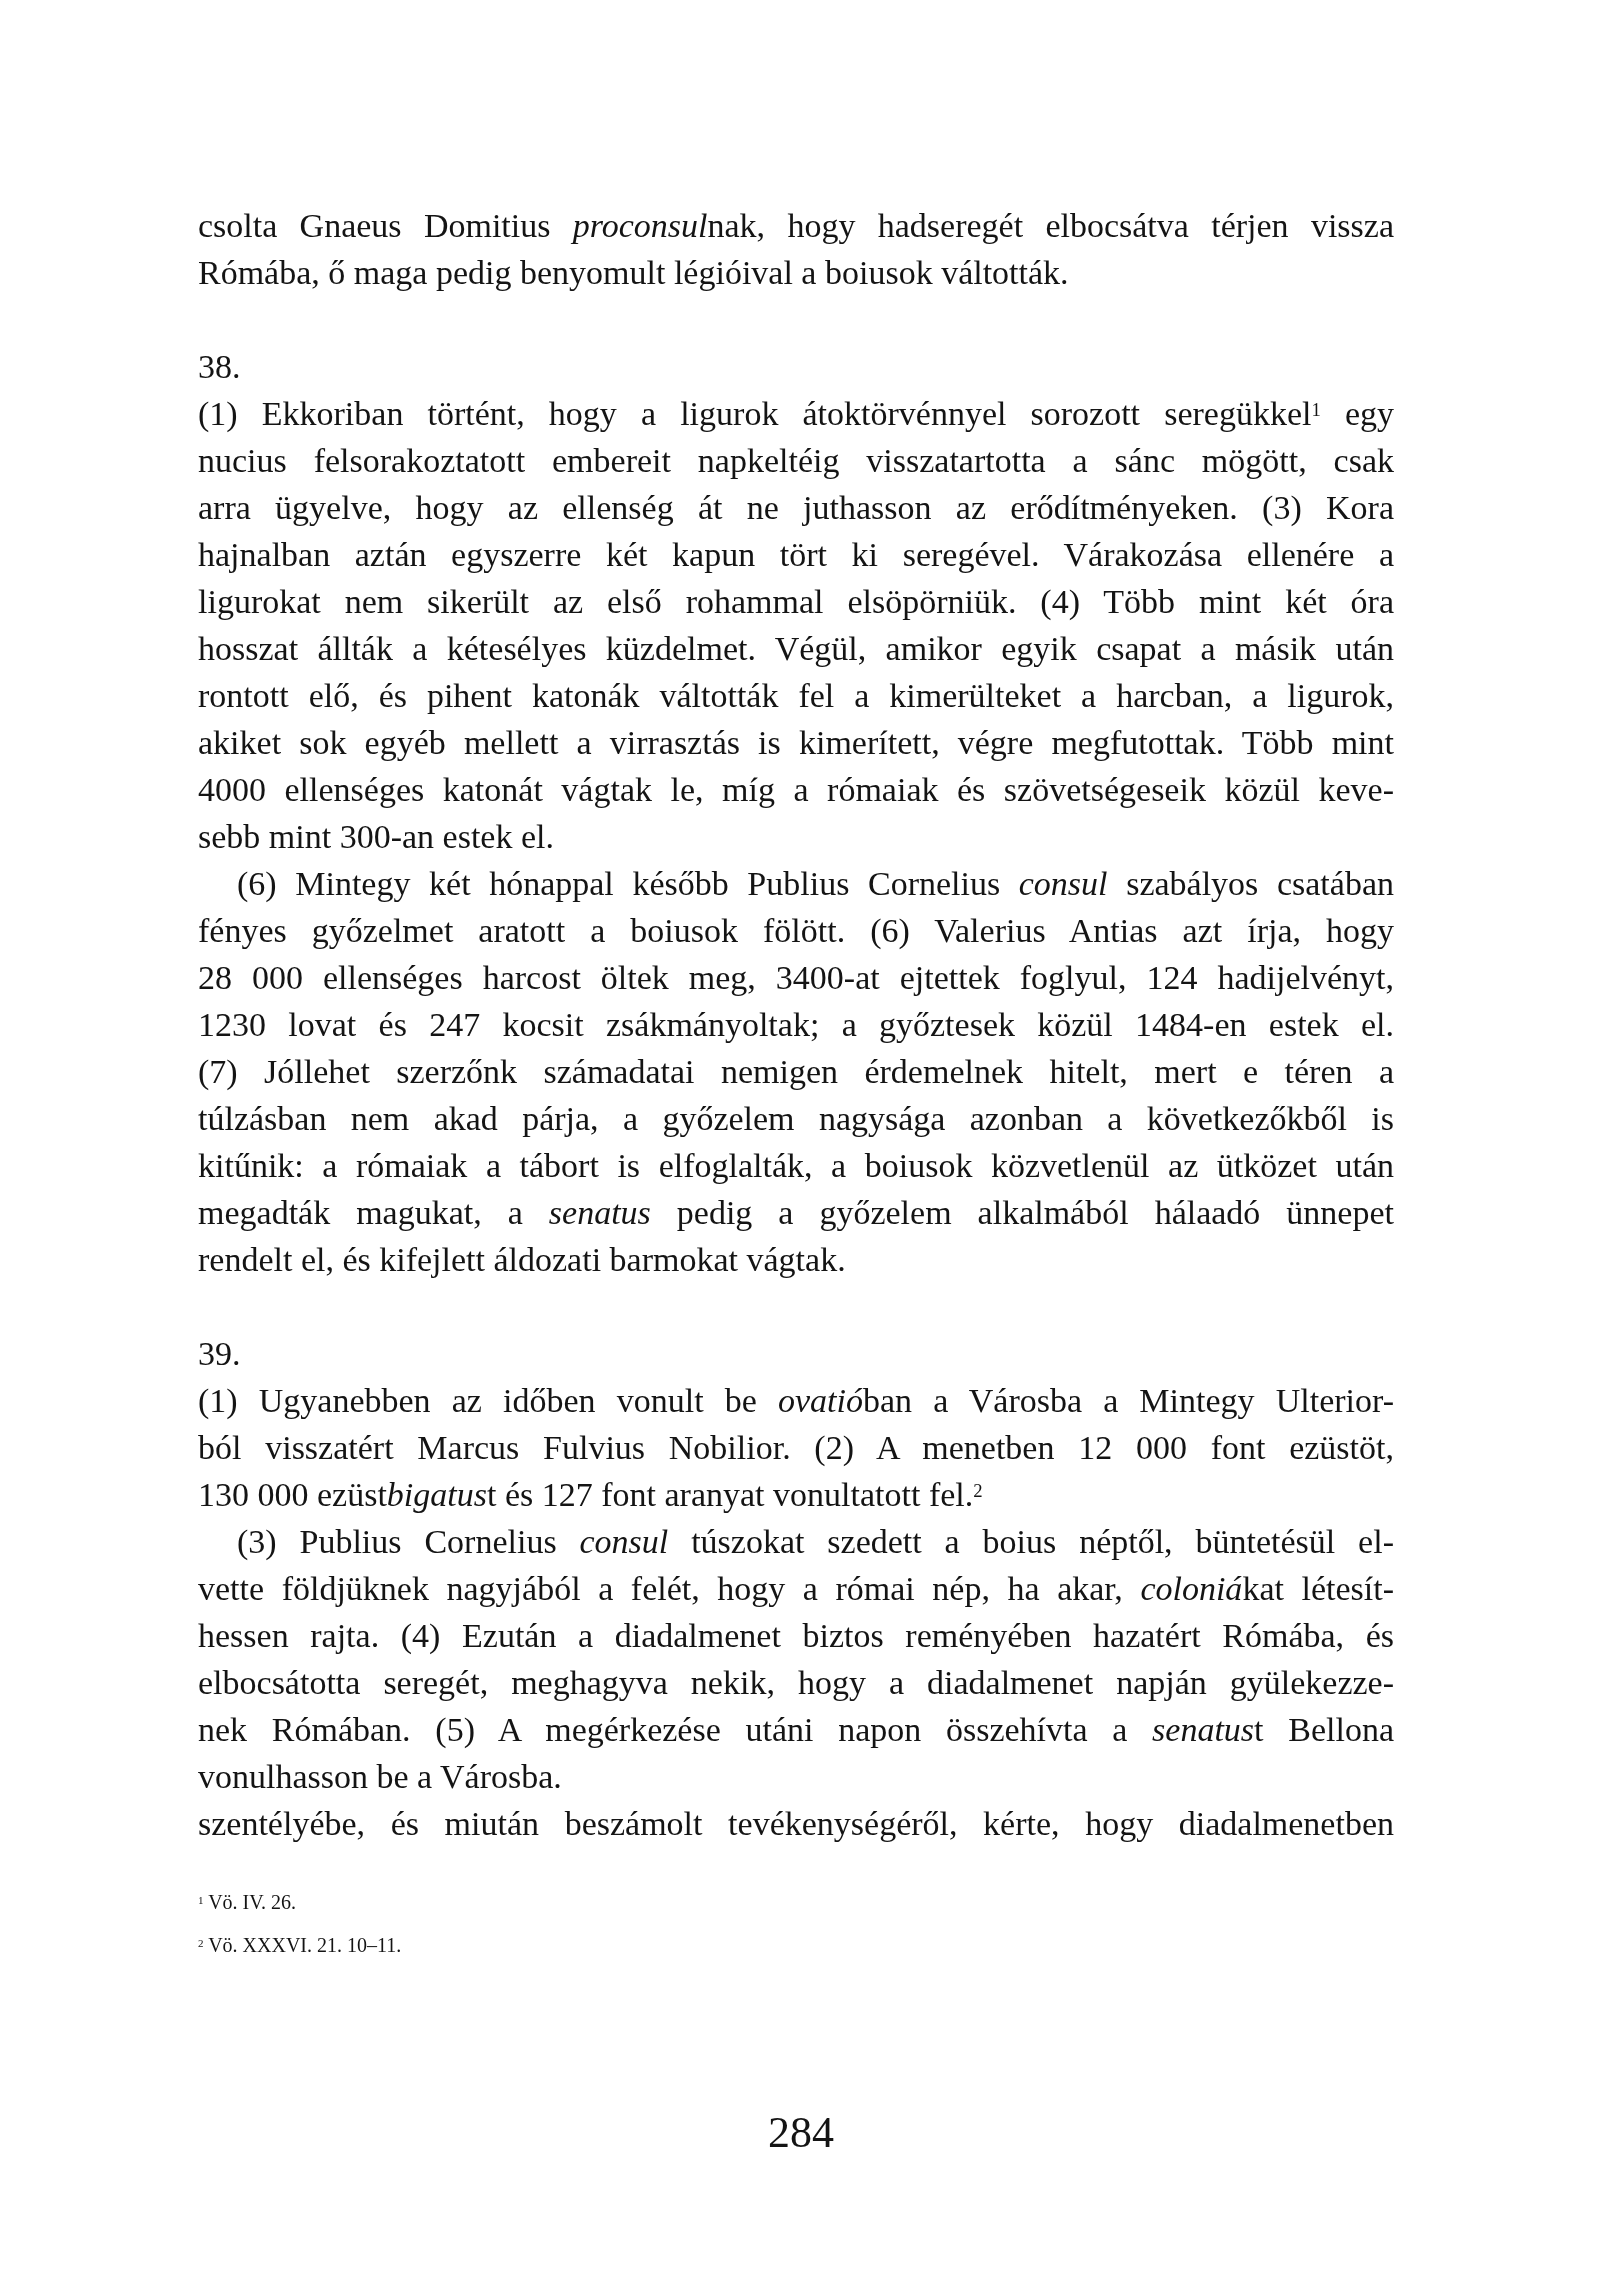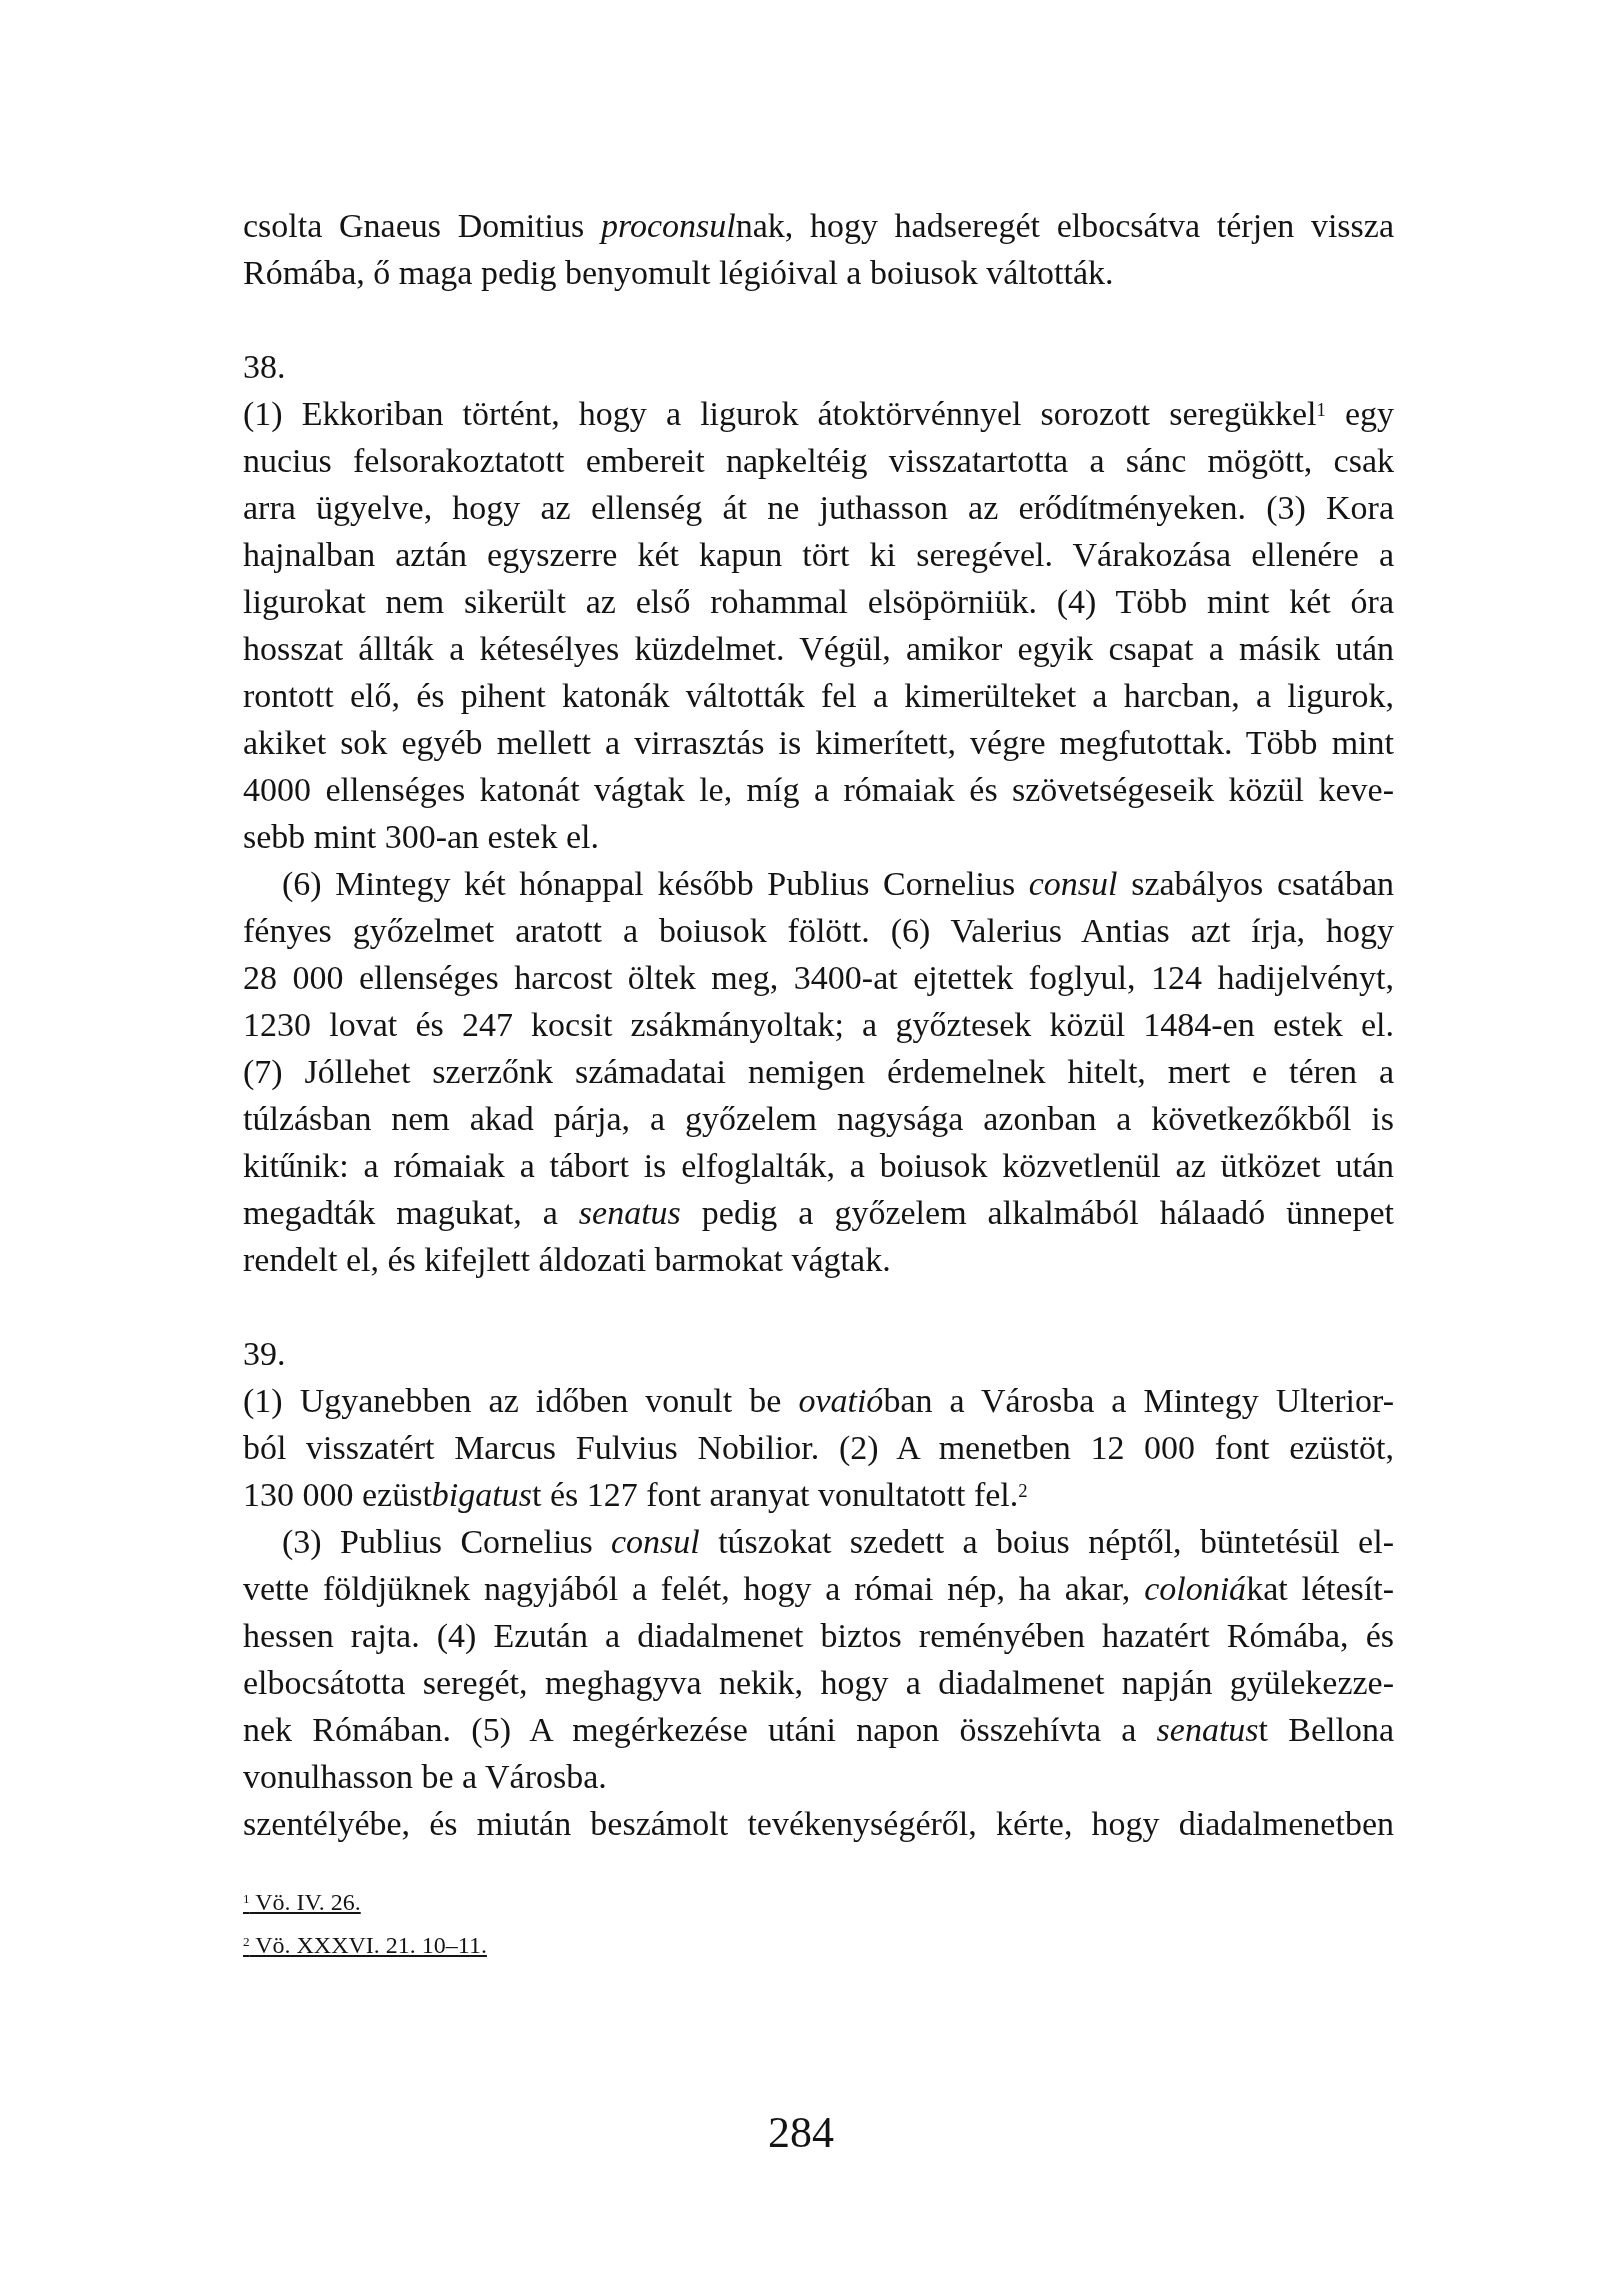--- a/index.html
+++ b/index.html
@@ -21,38 +21,36 @@
     left: 198px;
     top: 202px;
     width: 1196px;
     font-size: 34px;
     line-height: 47px;
   }
   .block { margin: 0; }
   .line {
     text-align: justify;
     text-align-last: justify;
-    margin-left: 45px;
   }
   .line.last { text-align-last: left; }
   .line.indent { text-indent: 39px; }
   .heading { margin-top: 47px; }
   .heading .line { text-align: left; text-align-last: left; }
   .i { font-style: italic; }
   .sup {
     font-size: 55%;
     line-height: 0;
     position: relative;
     top: -0.5em;
   }
   .footnotes {
     margin-top: 34px;
-    font-size: 24px;
+    font-size: 20px;
     line-height: 43px;
-    text-decoration: underline;
   }
   .footnotes .line { text-align: left; text-align-last: left; }
   .page-number {
     position: absolute;
     top: 2116px;
     left: 0;
     width: 100%;
     text-align: center;
     font-size: 44px;
     line-height: 34px;

